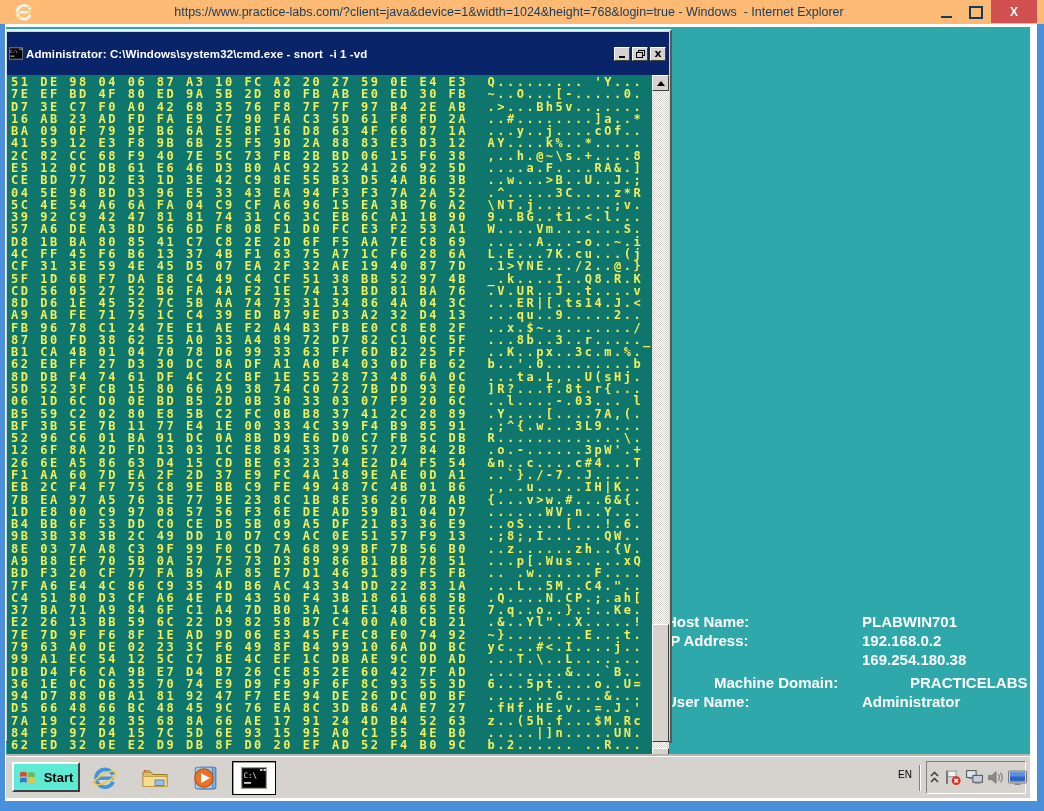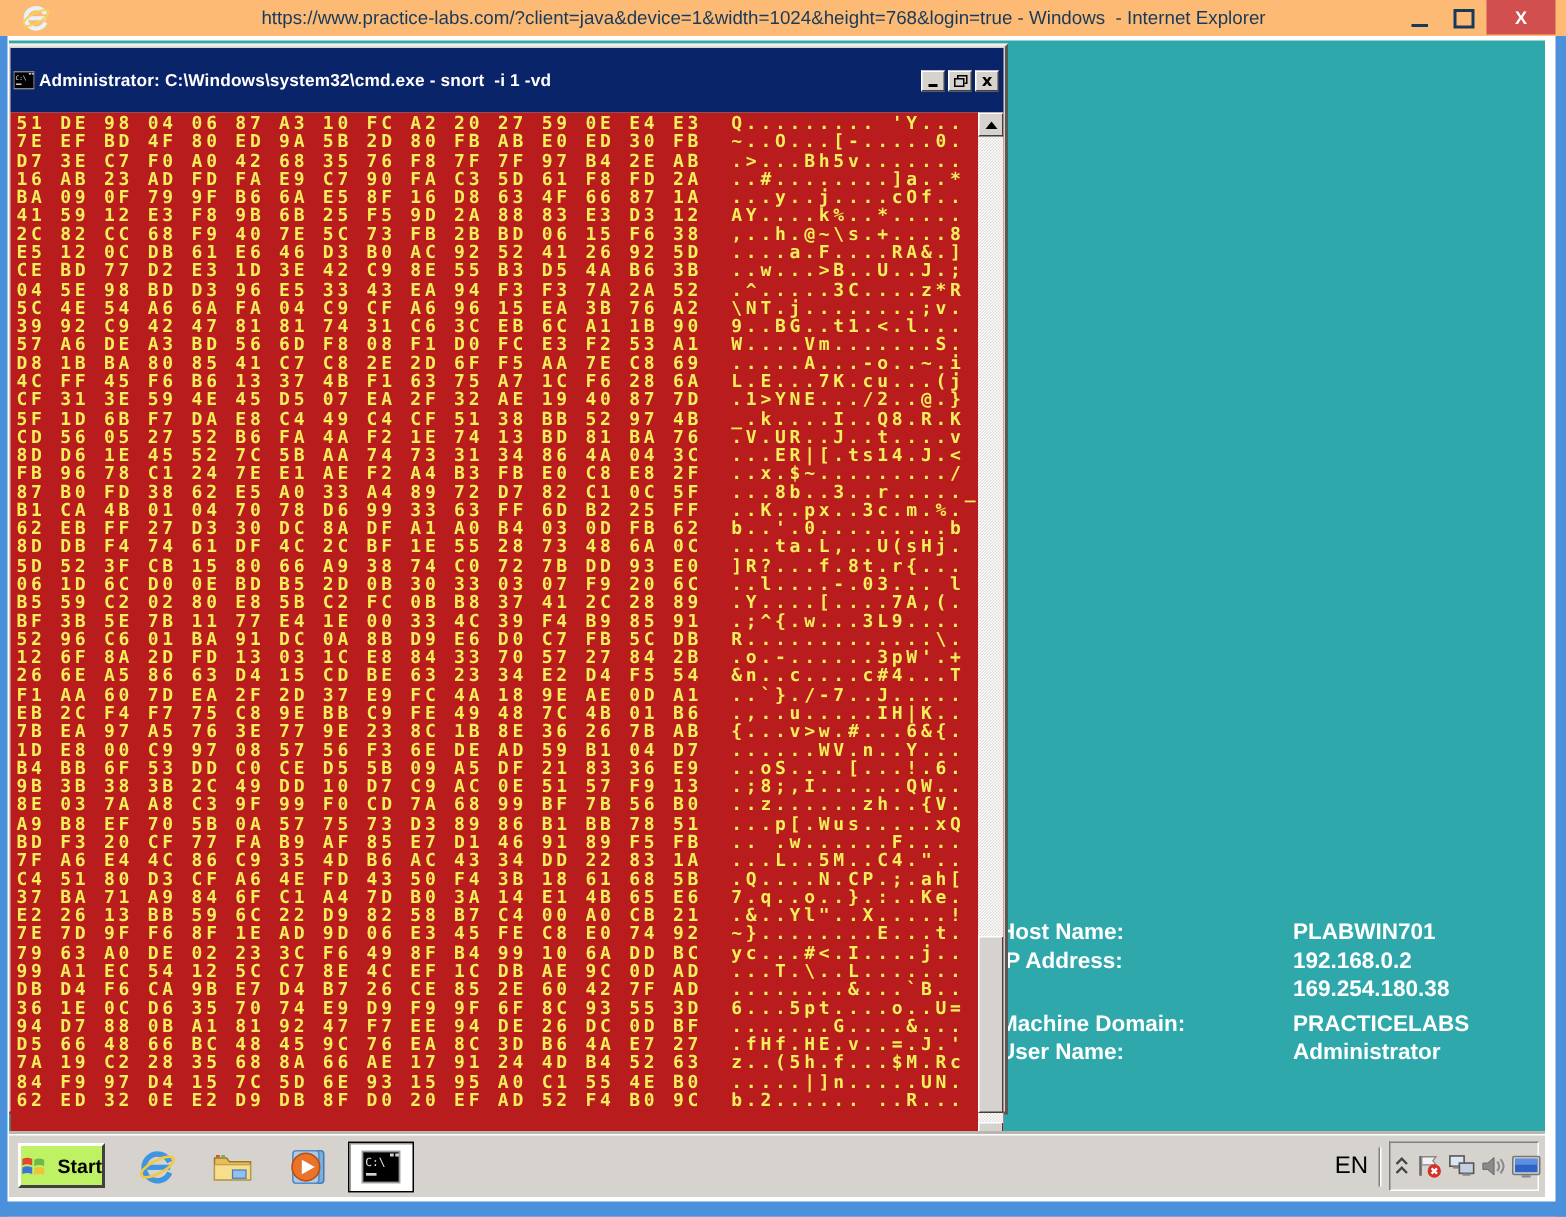--- a/index.html
+++ b/index.html
@@ -36,21 +36,21 @@
   .cmd-buttons{display:flex;gap:2px;flex:none;margin-right:1px;}
   .cbtn{width:16px;height:14px;background:#d6d3ce;border:1px solid;border-color:#fff #404040 #404040 #fff;
     box-sizing:border-box;display:flex;align-items:center;justify-content:center;position:relative;}
   .g-min{width:6px;height:2px;background:#000;position:absolute;bottom:2px;left:4px;}
   .g-restore{position:relative;width:9px;height:8px;}
   .g-restore::before{content:"";position:absolute;right:0;top:0;width:5px;height:4px;border:1px solid #000;}
   .g-restore::after{content:"";position:absolute;left:0;bottom:0;width:5px;height:4px;border:1px solid #000;background:#d6d3ce;}
   .g-close{font:bold 11px "DejaVu Sans",sans-serif;color:#000;line-height:10px;}
 
   
-  .console{position:relative;height:689px;background:#b91c1c;overflow:hidden;padding-left:16px;}
+  .console{position:relative;height:689px;background:#0f766e;overflow:hidden;padding-left:16px;}
   .console-text{position:absolute;left:4px;top:1px;}
   .cline{white-space:pre;font-family:"DejaVu Sans Mono",monospace;font-weight:bold;font-size:12px;
     letter-spacing:2.5px;line-height:12.28px;color:#f2ef5a;}
 
   
   .sbar{position:absolute;right:0;top:0;bottom:0;width:17px;background:#fff;}
   .sb-track{position:absolute;left:0;right:0;top:16px;bottom:16px;
     background-image:linear-gradient(45deg,#d6d3ce 25%,transparent 25%,transparent 75%,#d6d3ce 75%),
       linear-gradient(45deg,#d6d3ce 25%,transparent 25%,transparent 75%,#d6d3ce 75%);
     background-size:2px 2px;background-position:0 0,1px 1px;}
@@ -62,36 +62,36 @@
     border-bottom:5px solid #000;}
   .tri-down{width:0;height:0;border-left:4px solid transparent;border-right:4px solid transparent;
     border-top:5px solid #000;}
   .sb-thumb{position:absolute;left:0;width:17px;top:549px;height:118px;background:#d6d3ce;
     border:1px solid;border-color:#fff #404040 #404040 #fff;box-sizing:border-box;}
 
   
   .host-info{position:absolute;left:660px;top:585px;z-index:1;color:#fff;
     font-weight:bold;font-size:15px;}
   .hi-row{display:flex;height:19px;line-height:19px;white-space:pre;}
-  .hi-row:nth-child(4){margin-top:4px;}
+  .hi-row:nth-child(4){margin-top:4px;margin-left:48px;}
   .hi-row-label{width:196px;flex:none;}
 
   
   .taskbar{position:absolute;left:0;right:0;top:729px;height:42px;background:#d6d3ce;
     border-top:1px solid #fff;box-shadow:0 -2px 0 #b9b6b0;z-index:3;}
-  .start-button{position:absolute;left:6px;top:5px;width:58px;height:30px;background:#bef264;
+  .start-button{position:absolute;left:6px;top:5px;width:68px;height:30px;background:#5eead4;
     border:2px solid;border-color:#fff #404040 #404040 #fff;box-sizing:border-box;
     display:flex;align-items:center;justify-content:center;gap:5px;}
   .start-label{font-weight:bold;font-size:13px;color:#000;}
   .ql-icon{position:absolute;top:8px;width:26px;height:26px;}
   .ql-ie{left:86px;} .ql-folder{left:136px;} .ql-wmp{left:186px;}
   .task-button{position:absolute;left:226px;top:4px;width:44px;height:34px;background:#fff;
     border:1px solid #000;box-shadow:inset 1px 1px 0 #9a9a94;box-sizing:border-box;
     display:flex;align-items:center;justify-content:center;}
-  .lang{position:absolute;right:118px;top:12px;font-size:16px;color:#000;}
+  .lang{position:absolute;right:118px;top:12px;font-size:10px;color:#000;}
   .tray-sep{position:absolute;right:109px;top:8px;width:0;height:26px;
     border-left:1px solid #808080;border-right:1px solid #fff;}
   .tray{position:absolute;right:4px;top:4px;height:33px;width:100px;box-sizing:border-box;
     border:1px solid;border-color:#808080 #fff #fff #808080;
     display:flex;align-items:center;gap:3px;padding:0 2px;}
   .tray svg{flex:none;}
 </style>
 </head>
 <body>
 
@@ -161,20 +161,21 @@
               <div class="cline">04 5E 98 BD D3 96 E5 33 43 EA 94 F3 F3 7A 2A 52  .^.....3C....z*R</div>
               <div class="cline">5C 4E 54 A6 6A FA 04 C9 CF A6 96 15 EA 3B 76 A2  \NT.j........;v.</div>
               <div class="cline">39 92 C9 42 47 81 81 74 31 C6 3C EB 6C A1 1B 90  9..BG..t1.&lt;.l...</div>
               <div class="cline">57 A6 DE A3 BD 56 6D F8 08 F1 D0 FC E3 F2 53 A1  W....Vm.......S.</div>
               <div class="cline">D8 1B BA 80 85 41 C7 C8 2E 2D 6F F5 AA 7E C8 69  .....A...-o..~.i</div>
               <div class="cline">4C FF 45 F6 B6 13 37 4B F1 63 75 A7 1C F6 28 6A  L.E...7K.cu...(j</div>
               <div class="cline">CF 31 3E 59 4E 45 D5 07 EA 2F 32 AE 19 40 87 7D  .1&gt;YNE.../2..@.}</div>
               <div class="cline">5F 1D 6B F7 DA E8 C4 49 C4 CF 51 38 BB 52 97 4B  _.k....I..Q8.R.K</div>
               <div class="cline">CD 56 05 27 52 B6 FA 4A F2 1E 74 13 BD 81 BA 76  .V.UR..J..t....v</div>
               <div class="cline">8D D6 1E 45 52 7C 5B AA 74 73 31 34 86 4A 04 3C  ...ER|[.ts14.J.&lt;</div>
+              <div class="cline">A9 AB FE 71 75 1C C4 39 ED B7 9E D3 A2 32 D4 13  ...qu..9.....2..</div>
               <div class="cline">FB 96 78 C1 24 7E E1 AE F2 A4 B3 FB E0 C8 E8 2F  ..x.$~........./</div>
               <div class="cline">87 B0 FD 38 62 E5 A0 33 A4 89 72 D7 82 C1 0C 5F  ...8b..3..r....._</div>
               <div class="cline">B1 CA 4B 01 04 70 78 D6 99 33 63 FF 6D B2 25 FF  ..K..px..3c.m.%.</div>
               <div class="cline">62 EB FF 27 D3 30 DC 8A DF A1 A0 B4 03 0D FB 62  b..'.0.........b</div>
               <div class="cline">8D DB F4 74 61 DF 4C 2C BF 1E 55 28 73 48 6A 0C  ...ta.L,..U(sHj.</div>
               <div class="cline">5D 52 3F CB 15 80 66 A9 38 74 C0 72 7B DD 93 E0  ]R?...f.8t.r{...</div>
               <div class="cline">06 1D 6C D0 0E BD B5 2D 0B 30 33 03 07 F9 20 6C  ..l....-.03... l</div>
               <div class="cline">B5 59 C2 02 80 E8 5B C2 FC 0B B8 37 41 2C 28 89  .Y....[....7A,(.</div>
               <div class="cline">BF 3B 5E 7B 11 77 E4 1E 00 33 4C 39 F4 B9 85 91  .;^{.w...3L9....</div>
               <div class="cline">52 96 C6 01 BA 91 DC 0A 8B D9 E6 D0 C7 FB 5C DB  R.............\.</div>

